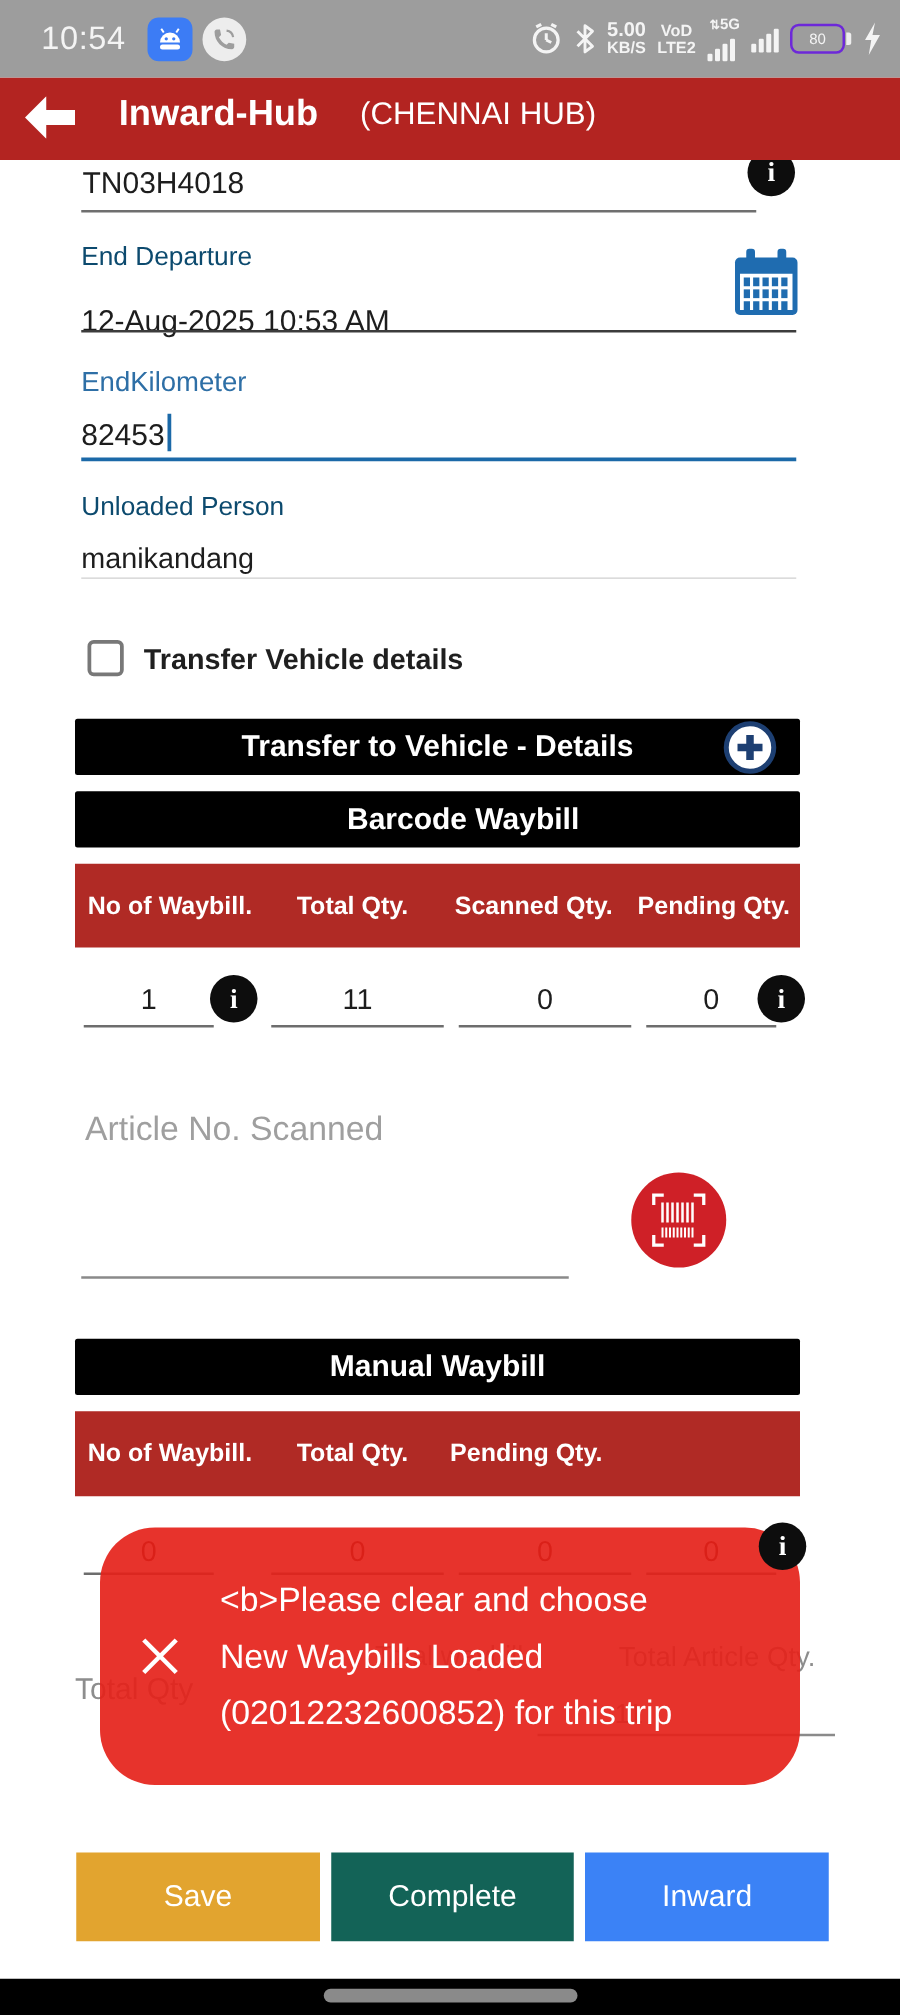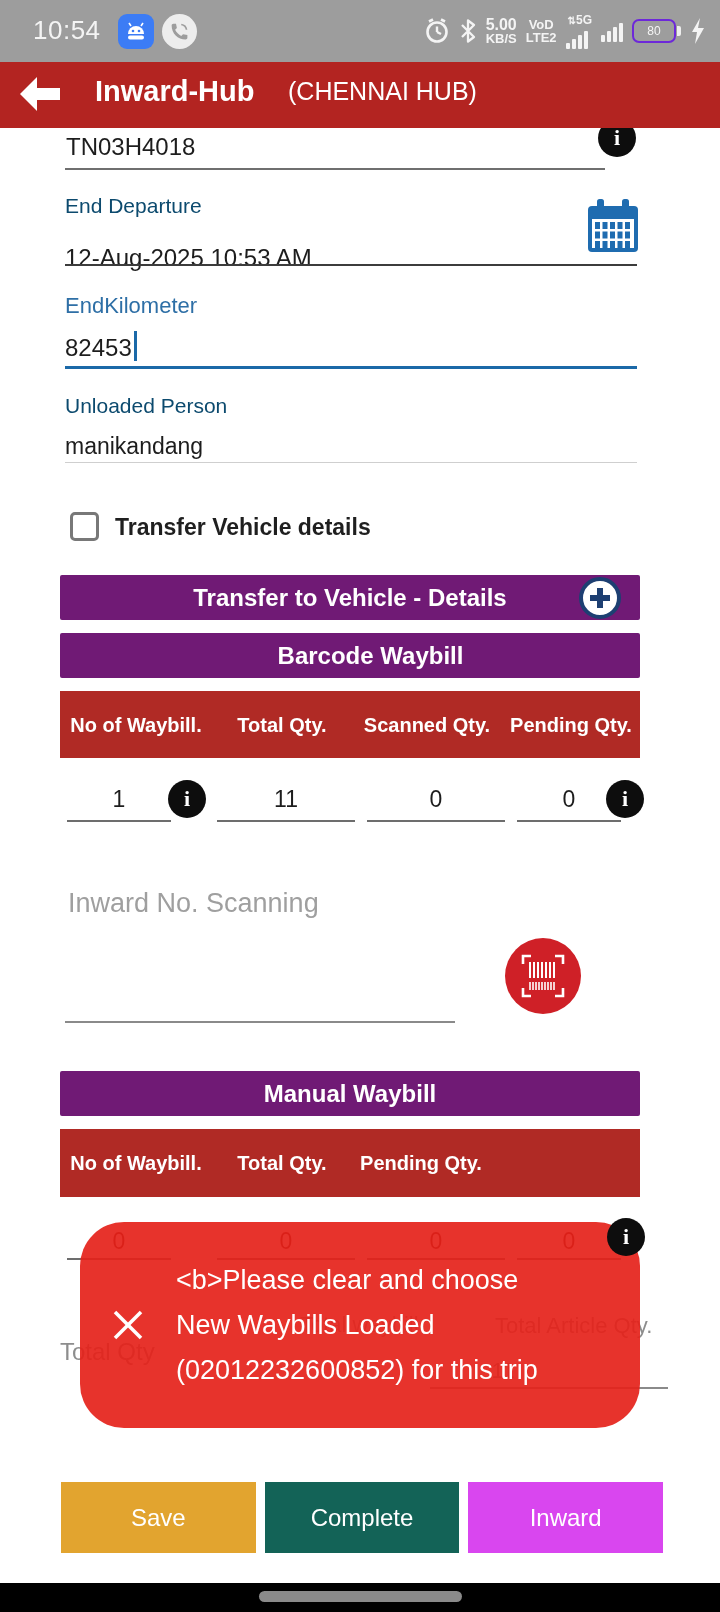--- a/index.html
+++ b/index.html
@@ -38,21 +38,21 @@
   .field-label { font-size:21px; color:#0c4a6e; }
   .uline { height:0; border-bottom:2px solid #555; }
   .uline-light { height:0; border-bottom:1px solid #cfcfcf; }
   .uline-blue { height:0; border-bottom:3px solid #1b69a8; }
   .info-dot { width:38px; height:38px; border-radius:50%; background:#0d0d0d; color:#fff;
               display:flex; align-items:center; justify-content:center; font-size:22px; font-weight:bold; font-family:"Liberation Serif", serif; }
   .cursor-bar { display:inline-block; width:3px; height:30px; background:#1b69a8; vertical-align:-5px; margin-left:2px; }
   .checkbox { width:29px; height:29px; border:3px solid #787878; border-radius:5px; background:#fff; }
 
   
-  .banner { left:60px; width:580px; background:#701a75; color:#fff; display:flex; align-items:center; justify-content:center;
+  .banner { left:60px; width:580px; background:#000000; color:#fff; display:flex; align-items:center; justify-content:center;
             font-weight:bold; font-size:24px; border-radius:2px; }
   .thead { left:60px; width:580px; background:#b02a25; color:#fff; display:flex; align-items:center; font-weight:bold; font-size:20px; }
   .thead .cell { text-align:center; line-height:24px; }
   .rowval { font-size:23px; color:#1d1d1d; text-align:center; }
   .seg { height:0; border-bottom:2px solid #6d6d6d; }
 
   .plus-icon { width:42px; height:42px; border-radius:50%; background:#fff; border:4px solid #1d3f72; position:relative; }
   .plus-icon::before, .plus-icon::after { content:""; position:absolute; background:#1d3f72; }
   .plus-icon::before { left:7px; top:14px; width:20px; height:6px; }
   .plus-icon::after { left:14px; top:7px; width:6px; height:20px; }
@@ -218,21 +218,21 @@
     <span class="abs rowval" style="left:217px; top:786px; width:138px;">11</span>
     <span class="abs rowval" style="left:367px; top:786px; width:138px;">0</span>
     <span class="abs rowval" style="left:517px; top:786px; width:104px;">0</span>
     <div class="abs info-dot" style="left:606px; top:780px;">i</div>
     <div class="abs seg" style="left:67px;  top:820px; width:104px;"></div>
     <div class="abs seg" style="left:217px; top:820px; width:138px;"></div>
     <div class="abs seg" style="left:367px; top:820px; width:138px;"></div>
     <div class="abs seg" style="left:517px; top:820px; width:104px;"></div>
   </div>
 
-  <span class="abs" style="left:68px; top:888px; font-size:27px; color:#9f9f9f;" aria-label="Article No. Scanning">Inward No. Scanning</span>
+  <span class="abs" style="left:68px; top:888px; font-size:27px; color:#9f9f9f;" aria-label="Article No. Scanning">Article No. Scanned</span>
   <div class="abs" style="left:65px; top:1021px; width:390px; border-bottom:2px solid #8a8a8a;"></div>
   <div class="abs scan-btn" style="left:505px; top:938px;">
     <svg width="44" height="44" viewBox="0 0 44 44">
       <g stroke="#fff" stroke-width="2.6" fill="none">
         <path d="M2 10 L2 2 L10 2"></path>
           <path d="M34 2 L42 2 L42 10"></path>
         <path d="M42 34 L42 42 L34 42"></path>
           <path d="M10 42 L2 42 L2 34"></path>
       </g>
       <g stroke="#fff" stroke-width="2">
@@ -296,20 +296,20 @@
     <span class="toast-text">
       <div>&lt;b&gt;Please clear and choose</div>
       <div>New Waybills Loaded</div>
       <div>(02012232600852) for this trip</div>
     </span>
   </div>
 
   <div class="abs actionbar">
     <button class="btn" style="background:#e2a42f;">Save</button>
     <button class="btn" style="background:#136357;">Complete</button>
-    <button class="btn" style="background:#d946ef;">Inward</button>
+    <button class="btn" style="background:#3b82f6;">Inward</button>
   </div>
 
   <div class="abs navbar">
     <div class="nav-pill"></div>
   </div>
 
 </div>
 
 </body></html>

